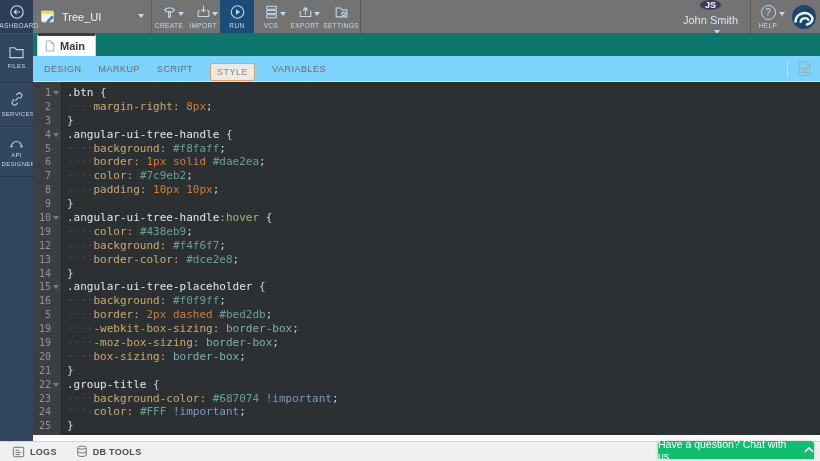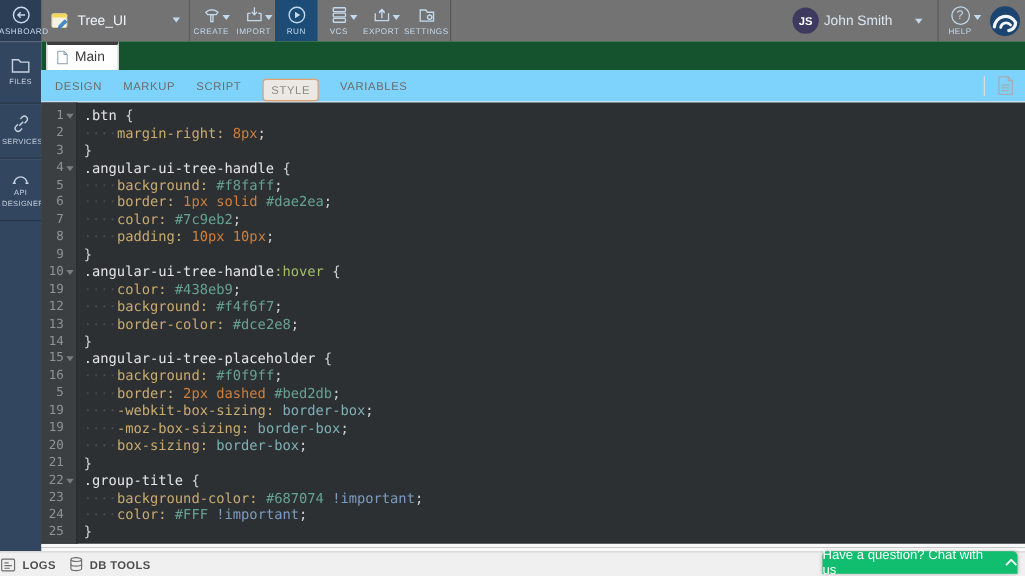--- a/index.html
+++ b/index.html
@@ -19,41 +19,41 @@
   .proj-name { font-size:11px; color:#eef4f9; }
   .proj-cell .caret { position:absolute; right:7px; top:14px; }
   .act { width:34px; }
   .act.wide { width:38px; }
   .act.active { background:#1d4c77; }
   .act .caret { position:absolute; right:2px; top:12px; }
   .caret { width:0; height:0; border-left:3.5px solid transparent;
            border-right:3.5px solid transparent; border-top:4px solid #c3daee; display:inline-block; }
   .tb-spacer { flex:1; }
   .tb-divider { width:1px; background:rgba(0,0,0,.22); margin:0; }
-  .user-cell { flex-direction:row; gap:4px; padding:0 12px 0 8px;justify-content:center; }
+  .user-cell { flex-direction:column; gap:4px; padding:0 12px 0 8px;justify-content:center; }
   .avatar { width:21px; height:21px; border-radius:50%; background:#3e3a5f; color:#fff;
             font-size:9px; font-weight:bold; display:flex; align-items:center; justify-content:center; }
   .user-name { font-size:11px; color:#d9e7f3; }
   .help-cell { width:34px; }
   .help-circle { width:15px; height:15px; border-radius:50%; border:1.3px solid #c3daee;
                  font-size:10px; display:flex; align-items:center; justify-content:center; color:#c3daee; }
   .help-cell .caret { position:absolute; right:0px; top:12px; }
   .brand { display:flex; align-items:center; padding:0 3px 0 6px; }
 
   
   .sidebar { position:absolute; left:0; top:33px; width:33px; height:408px; background:#32465f; }
   .sb-item { display:flex; flex-direction:column; align-items:center; justify-content:center; gap:3px;
              border-bottom:1px solid rgba(0,0,0,.25); border-top:1px solid rgba(255,255,255,.05);
              cursor:pointer; color:#c6d2e0; }
   .sb-item .lbl { font-size:6px; letter-spacing:.3px; text-align:center; line-height:1.5; width:30px; }
   .sb-files { height:50px; } .sb-services { height:44px; } .sb-api { height:50px; }
 
   
-  .tabstrip { position:absolute; left:33px; top:33px; right:0; height:23px; background:#14532d;
-              display:flex; align-items:flex-end; }
+  .tabstrip { position:absolute; left:33px; top:33px; right:0; height:23px; background:#0f766e;
+              display:flex; align-items:flex-end;font-weight:bold; }
   .main-tab { margin-left:4px; height:23px; background:#ffffff; border:1px solid #d2d2d2;
               border-top:3px solid #3c3c3c; border-bottom:none; padding:0 10px 0 7px;
               display:flex; align-items:center; gap:5px; font-size:11px; color:#3a3a3a; cursor:pointer; }
 
   
   .subtabs { position:absolute; left:33px; top:56px; right:0; height:26px; background:#7dd3fc;
              border-bottom:1px solid #e2e2e2; display:flex; align-items:center; gap:17px;
              padding-left:11px; }
   .subtab { font-size:9px; letter-spacing:.5px; color:#6b6b6b; cursor:pointer; }
   .subtab.active { border:1.5px solid #e2a070; background:#ece8e3; border-radius:3px;
@@ -80,22 +80,22 @@
   .tok-pun { color:#cfd2d4; }
   .tok-prp { color:#c9ab71; }
   .tok-num { color:#cd7f3d; }
   .tok-kwd { color:#cd7f3d; }
   .tok-hex { color:#66a292; }
   .tok-val { color:#7fb0b8; }
   .tok-imp { color:#7b9cc0; }
 
   
   .bottombar { position:absolute; left:0; top:441px; width:820px; height:20px; background:#f0f0f0;
-               border-top:1px solid #d3d3d3; display:flex; align-items:center; gap:10px;
-               }
+               border-top:1px solid #d3d3d3; display:flex; align-items:center; gap:19px;
+               padding-left:12px; }
   .bb-item { display:flex; align-items:center; gap:5px; font-size:9px; font-weight:bold;
              letter-spacing:.3px; color:#4d4d4d; cursor:pointer; }
 
   
   .chat-btn { position:absolute; right:6px; bottom:2px; width:156px; height:18px; background:#11bd6e;
               border-radius:4px 4px 0 0; color:#ffffff; font-size:10.5px; display:flex;
               align-items:center; justify-content:center; gap:10px; cursor:pointer;
               box-shadow:0 0 3px rgba(0,0,0,.25); }
 
   svg { display:block; }

